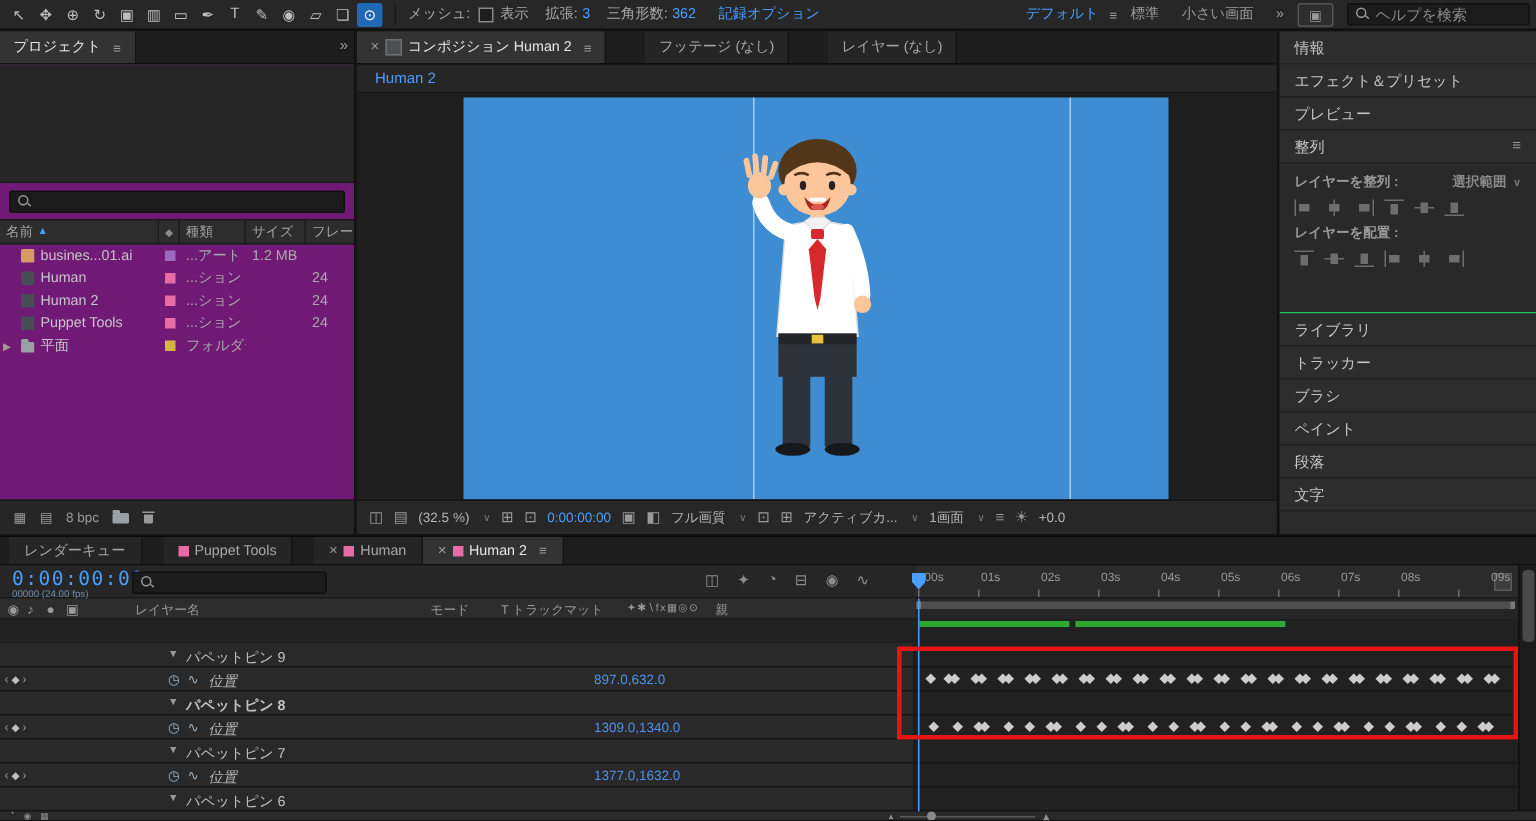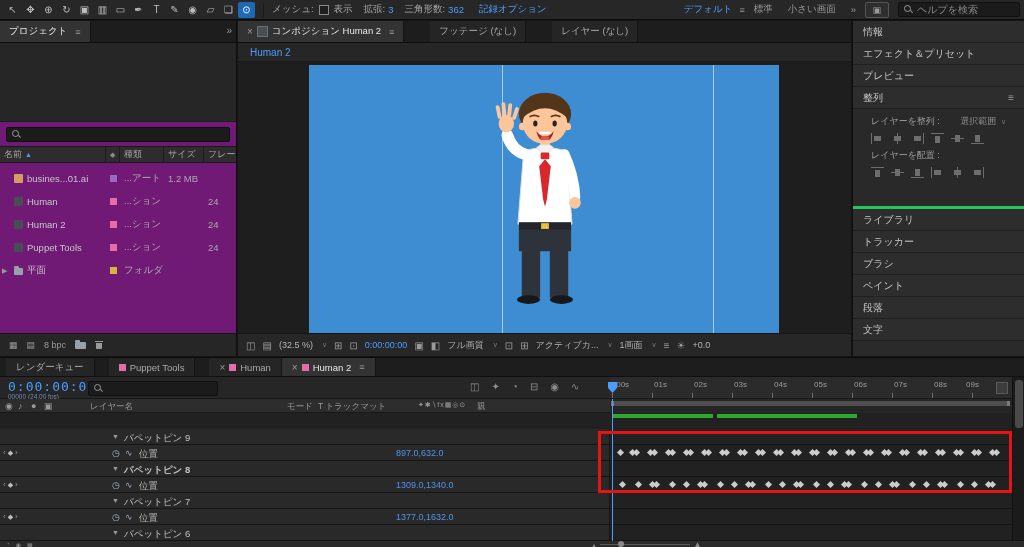--- a/index.html
+++ b/index.html
@@ -33,21 +33,21 @@
   .compicon{width:9px;height:9px;background:#4a4f55;border:1px solid #6a6f75;display:inline-block;flex:none;}
   .overflow{position:absolute;right:4px;top:4px;color:#9a9a9a;}
 
   
   .left{position:absolute;left:0;top:21px;width:237px;height:335px;background:#282828;border-right:1px solid #0f0f0f;box-sizing:border-box;}
   .pbody{position:absolute;top:22px;left:0;right:0;bottom:22px;background:#701a75;}
   .ppreview{height:78px;background:#262626;border-bottom:1px solid #1d1d1d;}
   .psearchrow{padding:5px 6px 4px 6px;}
   .ptablehead{height:15px;background:#2d2d2d;border-top:1px solid #191919;border-bottom:1px solid #191919;display:flex;align-items:center;font-size:9px;color:#a6a6a6;}
   .phc{border-right:1px solid #1c1c1c;height:100%;display:flex;align-items:center;padding-left:4px;box-sizing:border-box;}
-  .prow{height:15px;display:flex;align-items:center;font-size:9.5px;color:#c6c6c6;margin-top:8px;}
+  .prow{height:15px;display:flex;align-items:center;font-size:9.5px;color:#c6c6c6;}
   .pc{height:100%;display:flex;align-items:center;padding-left:4px;box-sizing:border-box;overflow:hidden;white-space:nowrap;}
   .w-tw{width:10px;flex:none;padding-left:2px;color:#9a9a9a;font-size:7px;}
   .w-ic{width:13px;flex:none;}
   .w-nm{flex:1;}
   .w-lb{width:14px;flex:none;}
   .w-ty{width:44px;flex:none;color:#aaaaaa;}
   .w-sz{width:40px;flex:none;color:#aaaaaa;}
   .w-fp{width:32px;flex:none;color:#aaaaaa;}
   .ficon{width:9px;height:9px;border-radius:1px;display:inline-block;}
   .folder{position:relative;width:11px;height:7px;display:inline-block;background:#98a0a8;border-radius:1px;margin-top:2px;}
@@ -68,21 +68,21 @@
   .char{position:absolute;left:156px;top:18px;}
   .vstatus{position:absolute;bottom:0;left:0;right:0;height:22px;background:#272727;border-top:1px solid #141414;display:flex;align-items:center;gap:7px;padding:0 8px;font-size:9px;color:#b4b4b4;white-space:nowrap;overflow:hidden;}
   .vicon{color:#9a9a9a;font-size:10px;}
   .caret{color:#777;font-size:7px;margin-left:2px;}
   .bluetc{color:#4a9eff;}
 
   
   .right{position:absolute;left:852px;top:21px;width:172px;height:335px;background:#2a2a2a;border-left:1px solid #0f0f0f;box-sizing:border-box;overflow:hidden;}
   .rp{height:21px;display:flex;align-items:center;padding:0 10px;background:#2d2d2d;border-bottom:1px solid #202020;color:#c6c6c6;font-size:10px;}
   .rp .rpmenu{margin-left:auto;color:#9a9a9a;font-size:10px;}
-  .alignbody{height:100px;background:#292929;border-bottom:3px solid #22c55e;padding:6px 18px;box-sizing:border-box;font-size:9px;color:#9a9a9a;}
+  .alignbody{height:100px;background:#292929;border-bottom:1px solid #22c55e;padding:6px 10px;box-sizing:border-box;font-size:9px;color:#9a9a9a;font-weight:bold;}
   .alrow{display:flex;align-items:center;margin-bottom:5px;}
   .alval{margin-left:auto;color:#8a8a8a;}
   .ai{width:13px;height:11px;position:relative;display:inline-block;margin-right:7px;opacity:.5;}
   .ai::before,.ai::after{content:"";position:absolute;background:#b0b0b0;}
   .ai.l::before{left:0;top:0;width:1px;height:11px;} .ai.l::after{left:3px;top:3px;width:7px;height:5px;}
   .ai.cx::before{left:6px;top:0;width:1px;height:11px;} .ai.cx::after{left:3px;top:3px;width:7px;height:5px;}
   .ai.r::before{right:0;top:0;width:1px;height:11px;} .ai.r::after{right:3px;top:3px;width:7px;height:5px;}
   .ai.t::before{top:0;left:0;height:1px;width:13px;} .ai.t::after{top:3px;left:4px;width:5px;height:7px;}
   .ai.cy::before{top:5px;left:0;height:1px;width:13px;} .ai.cy::after{top:2px;left:4px;width:5px;height:7px;}
   .ai.b::before{bottom:0;left:0;height:1px;width:13px;} .ai.b::after{bottom:2px;left:4px;width:5px;height:7px;}
@@ -102,21 +102,21 @@
   .markerbin{position:absolute;left:386px;top:5px;width:10px;height:10px;background:#3c3c3c;border:1px solid #5a5a5a;}
   .tlcols{position:absolute;top:41px;left:0;width:610px;height:14px;background:#2d2d2d;border-bottom:1px solid #191919;box-sizing:border-box;font-size:8.5px;color:#9a9a9a;}
   .tlcols span{position:absolute;top:2px;}
   .colsright{position:absolute;top:41px;left:610px;right:12px;height:14px;background:#252525;border-bottom:1px solid #191919;}
   .workarea{position:absolute;left:1px;right:2px;top:2px;height:5px;background:#4e4e4e;border-left:3px solid #7a7a7a;border-right:3px solid #7a7a7a;box-sizing:border-box;}
   .rows{position:absolute;top:55px;left:0;width:1012px;height:128px;background:#212121;}
   .trow{position:absolute;left:0;width:100%;height:16px;border-bottom:1px solid rgba(0,0,0,.35);box-sizing:border-box;}
   .rowleft{position:absolute;left:0;top:0;width:610px;height:100%;background:#292929;border-right:1px solid #161616;box-sizing:border-box;}
   .twirl{position:absolute;top:4px;font-size:7px;color:#9a9a9a;}
   .tname{position:absolute;top:3px;font-size:9.5px;color:#c2c2c2;white-space:nowrap;}
-  .propname{color:#b8b8b8;}
+  .propname{color:#b8b8b8;font-style:italic;}
   .stopw,.gicon{position:absolute;top:3px;font-size:9px;color:#9ab0c4;}
   .tvalue{position:absolute;left:396px;top:3px;font-size:9px;color:#4f94e8;text-align:right;}
   .knav{position:absolute;left:3px;top:3px;font-size:8px;color:#9a9a9a;letter-spacing:2px;}
   .knav .kd{color:#bdbdbd;font-size:7px;}
   .kf{position:absolute;width:5px;height:5px;background:#cccccc;transform:rotate(45deg);top:5px;}
   .greenbar{position:absolute;top:56px;height:4px;background:#2fa832;}
   .playline{position:absolute;left:612px;top:41px;width:1px;height:142px;background:#4a9eff;z-index:6;}
   .cti{position:absolute;left:608px;top:24px;width:9px;height:11px;background:#4a9eff;clip-path:polygon(0 0,100% 0,100% 55%,50% 100%,0 55%);z-index:7;}
   .redbox{position:absolute;left:598px;top:73px;width:414px;height:62px;border:3px solid #e41512;box-sizing:border-box;z-index:20;}
   .tlscroll{position:absolute;left:1012px;top:19px;width:12px;height:164px;background:#1b1b1b;border-left:1px solid #111;box-sizing:border-box;}
@@ -465,32 +465,32 @@
         <span class="rlabel" style="left: 164px;">04s</span>
         <span class="rtick" style="left: 162px;"></span>
         <span class="rlabel" style="left: 204px;">05s</span>
         <span class="rtick" style="left: 202px;"></span>
         <span class="rlabel" style="left: 244px;">06s</span>
         <span class="rtick" style="left: 242px;"></span>
         <span class="rlabel" style="left: 284px;">07s</span>
         <span class="rtick" style="left: 282px;"></span>
         <span class="rlabel" style="left: 324px;">08s</span>
         <span class="rtick" style="left: 322px;"></span>
-        <span class="rlabel" style="left: 356px; text-align: right;">09s</span>
+        <span class="rlabel" style="left: 384px; text-align: right;">09s</span>
         <span class="rtick" style="left: 362px;"></span>
       </div>
 
     <div class="tlcols">
       <span style="left:5px;font-size:9px">◉</span>
       <span style="left:18px;font-size:9px">♪</span>
       <span style="left:31px;font-size:9px">●</span>
       <span style="left:44px;font-size:9px">▣</span>
       <span style="left:90px">レイヤー名</span>
       <span style="left:287px">モード</span>
-      <span style="left:318px">T トラックマット</span>
+      <span style="left:334px">T トラックマット</span>
       <span style="left:418px;font-size:7px;letter-spacing:1px">✦✱∖fx▦◎⊙</span>
       <span style="left:477px">親</span>
     </div>
     <div class="colsright">
         <div class="workarea"></div>
       </div>
 
     <div class="rows" id="rows">
         <div class="trow" style="top: 16px;">
           <div class="rowleft"></div>

